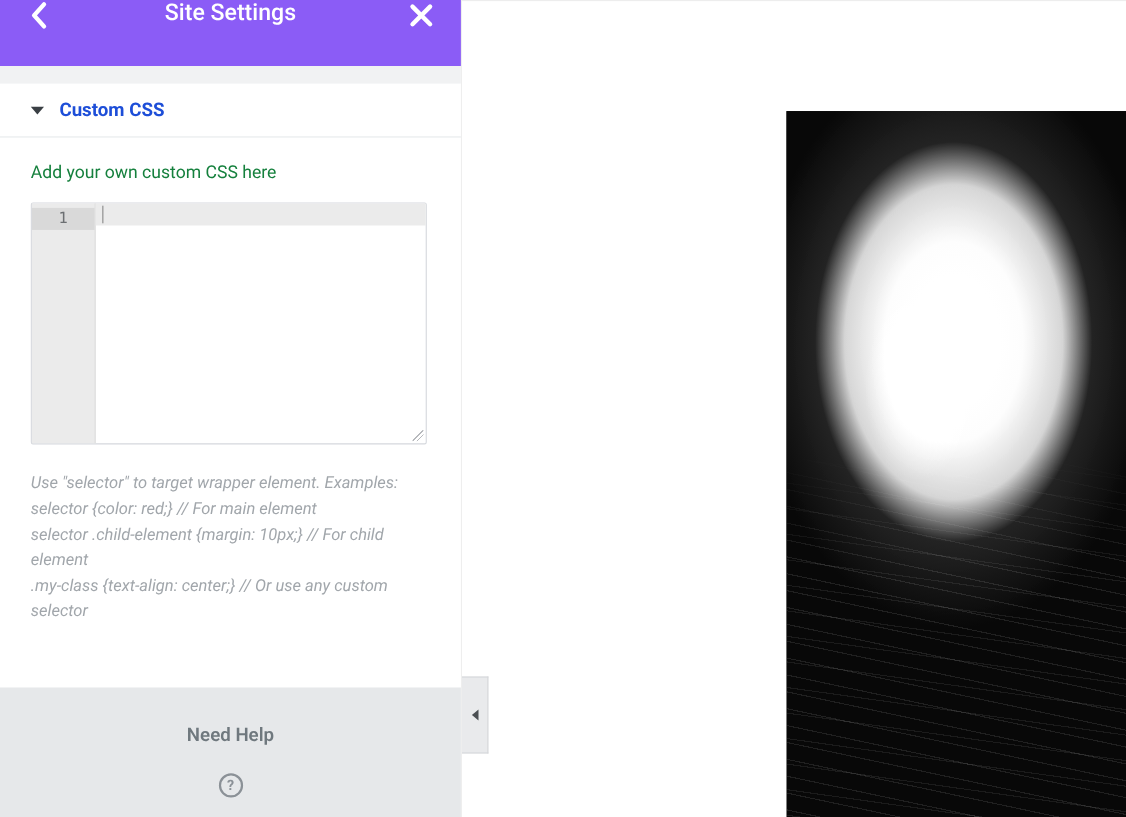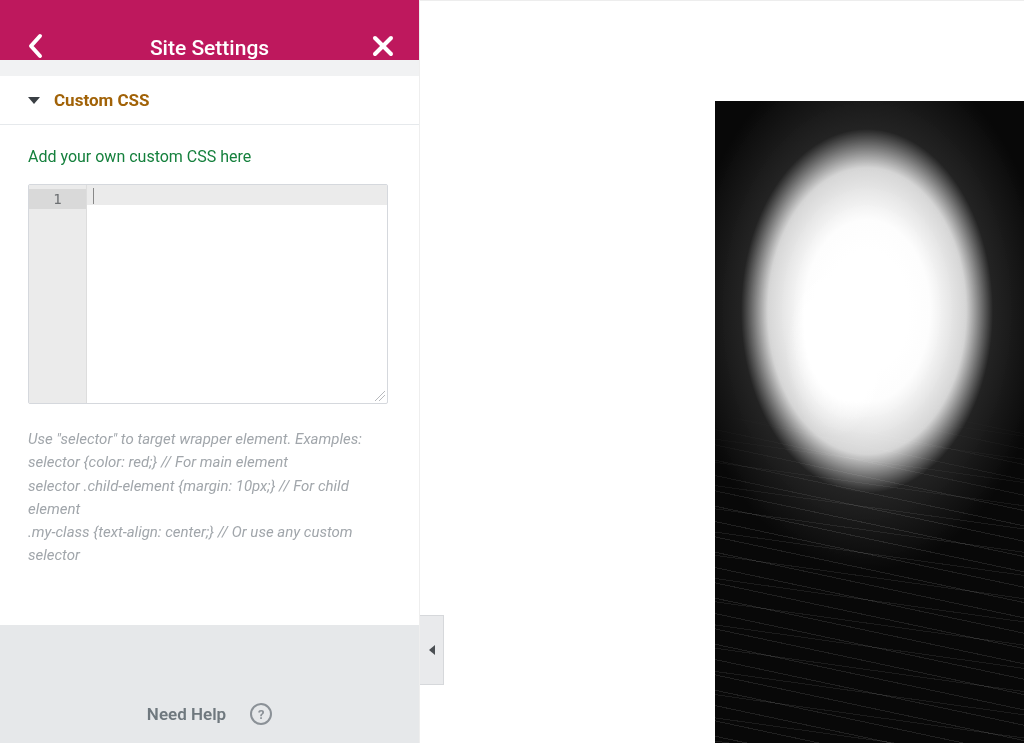--- a/index.html
+++ b/index.html
@@ -13,24 +13,24 @@
     height: 100%;
     display: flex;
     flex-direction: column;
     background: #ffffff;
     position: relative;
     border-right: 1px solid #eeeeee;
   }
 
   .panel-header {
     height: 60px;
-    background: #be185d;
+    background: #8b5cf6;
     color: #ffffff;
     display: flex;
-    align-items: flex-end;
+    align-items: flex-start;
     justify-content: space-between;
     padding: 0 22px;
   }
   .panel-header .title {
     font-size: 21px;
     font-weight: 500;
     flex: 1;
     text-align: center;
   }
   .panel-header .icon-btn {
@@ -46,21 +46,21 @@
     background: #f1f2f3;
   }
 
   .section-header {
     display: flex;
     align-items: center;
     gap: 14px;
     padding: 14px 22px 14px 28px;
     font-weight: 700;
     font-size: 17px;
-    color: #a16207;
+    color: #1d4ed8;
     border-bottom: 1px solid #e6e9ec;
     cursor: pointer;
   }
   .section-header .caret {
     width: 0; height: 0;
     border-left: 6px solid transparent;
     border-right: 6px solid transparent;
     border-top: 7px solid #3a3f44;
   }
 
@@ -145,20 +145,21 @@
     padding-bottom: 18px;
   }
   .need-help {
     display: flex;
     align-items: center;
     gap: 24px;
     color: #6f787e;
     font-size: 17px;
     font-weight: 600;
     cursor: pointer;
+    flex-direction: column;
   }
   .need-help .qmark {
     width: 22px; height: 22px;
     border: 2px solid #8b9197;
     border-radius: 50%;
     display: flex; align-items: center; justify-content: center;
     font-size: 13px; font-weight: 700; font-style: normal;
     color: #8b9197;
   }
 

